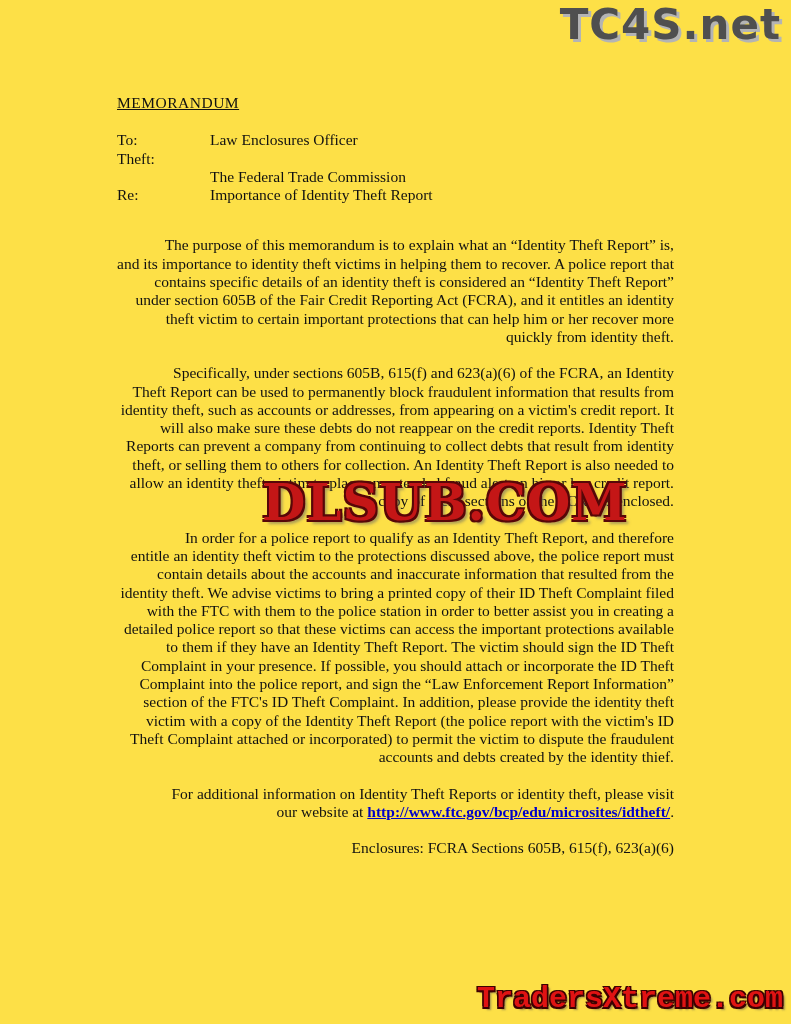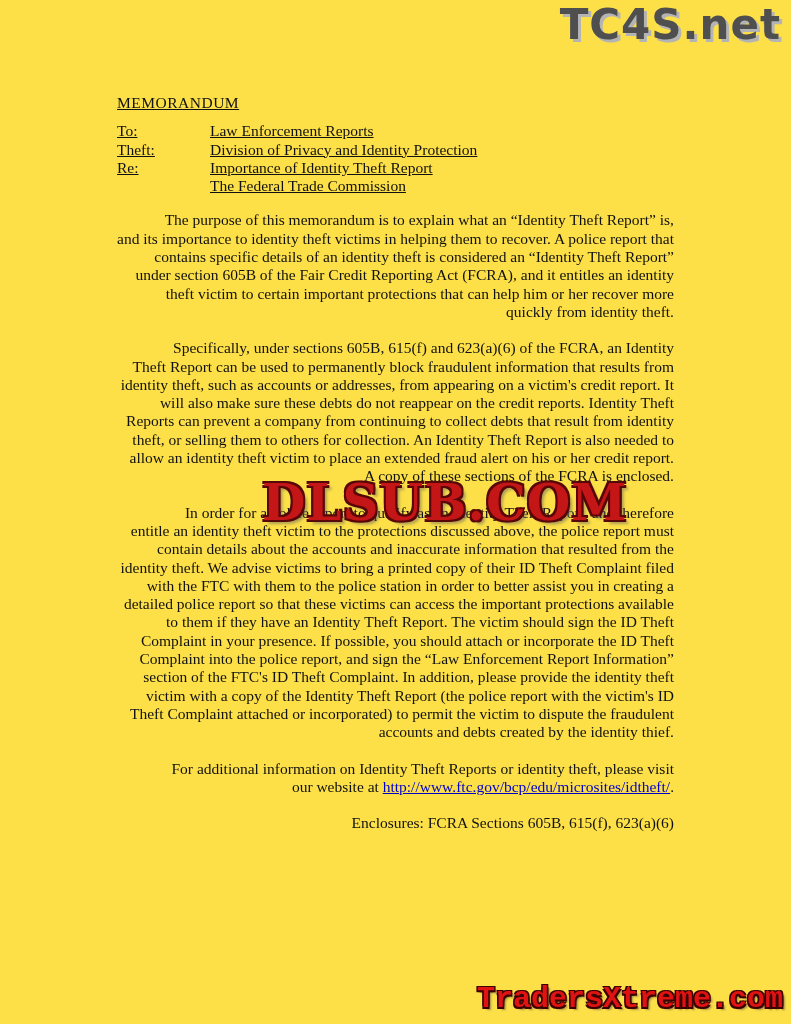--- a/index.html
+++ b/index.html
@@ -36,37 +36,38 @@
     width: 791px;
     padding: 94px 117px 0 117px;
     font-size: 15.5px;
     line-height: 18.3px;
   }
   .memo-title {
     font-size: 15.5px;
     font-weight: normal;
     text-decoration: underline;
     letter-spacing: 0.5px;
-    margin-bottom: 10px;
+    margin-bottom: 19px;
   }
-  .header-block { margin-bottom: 16px; text-decoration: underline; }
+  .header-block { margin-bottom: 32px; }
   .header-row { display: grid; grid-template-columns: 93px 1fr; }
   .header-row .hl { white-space: nowrap; }
 
   .memo-body p {
     margin: 0 0 18px 0;
     text-indent: 45px;
     text-align: right;
   }
   .memo-body p.enclosures { text-indent: 0; margin-top: 7px; }
 
   a.memo-link {
     color: #0000cc;
     text-decoration: underline;
     cursor: pointer;
+    font-weight: bold;
   }
 
   
   .dlsub-watermark {
     position: absolute;
     top: 473px;
     left: 262px;
     font-family: "DejaVu Serif", serif;
     font-weight: bold;
     font-size: 50px;
@@ -106,33 +107,32 @@
 
   <div class="tc4s-logo">TC4S.net</div>
 
   <div class="memo-body">
 
     <h1 class="memo-title">MEMORANDUM</h1>
 
     <div class="header-block">
       <div class="header-row">
         <span class="hl">To:</span>
-        <span class="hv">Law Enforcement Reports</span>
+        <span class="hv">Law Enclosures Officer</span>
       </div>
       <div class="header-row">
         <span class="hl">Theft:</span>
-        <span class="hv">Division of Privacy and Identity Protection</span>
+      </div>
+      <div class="header-row">
+        <span class="hl"></span>
+        <span class="hv">The Federal Trade Commission</span>
       </div>
       <div class="header-row">
         <span class="hl">Re:</span>
         <span class="hv">Importance of Identity Theft Report</span>
-      </div>
-      <div class="header-row">
-        <span class="hl"></span>
-        <span class="hv">The Federal Trade Commission</span>
       </div>
     </div>
 
     <p>The purpose of this memorandum is to explain what an “Identity Theft Report” is, and its importance to identity theft victims in helping them to recover.  A police report that contains specific details of an identity theft is considered an “Identity Theft Report” under section 605B of the Fair Credit Reporting Act (FCRA), and it entitles an identity theft victim to certain important protections that can help him or her recover more quickly from identity theft.</p>
 
     <p>Specifically, under sections 605B, 615(f) and 623(a)(6) of the FCRA, an Identity Theft Report can be used to permanently block fraudulent information that results from identity theft, such as accounts or addresses, from appearing on a victim's credit report. It will also make sure these debts do not reappear on the credit reports. Identity Theft Reports can prevent a company from continuing to collect debts that result from identity theft, or selling them to others for collection. An Identity Theft Report is also needed to allow an identity theft victim to place an extended fraud alert on his or her credit report. A copy of these sections of the FCRA is enclosed.</p>
 
     <p>In order for a police report to qualify as an Identity Theft Report, and therefore entitle an identity theft victim to the protections discussed above, the police report must contain details about the accounts and inaccurate information that resulted from the identity theft.  We advise victims to bring a printed copy of their ID Theft Complaint filed with the FTC with them to the police station in order to better assist you in creating a detailed police report so that these victims can access the important protections available to them if they have an Identity Theft Report.   The victim should sign the ID Theft Complaint in your presence.  If possible, you should attach or incorporate the ID Theft Complaint into the police report, and sign the “Law Enforcement Report Information”  section of the FTC's ID Theft Complaint. In addition, please provide the identity theft victim with a copy of the Identity Theft Report (the police report with the victim's ID Theft Complaint attached or incorporated) to permit the victim to dispute the fraudulent accounts and debts created by the identity thief.</p>
 
     <p><span>For additional information on Identity Theft Reports or identity theft, please visit our website at </span><a class="memo-link" href="#">http://www.ftc.gov/bcp/edu/microsites/idtheft/</a><span>.</span></p>

